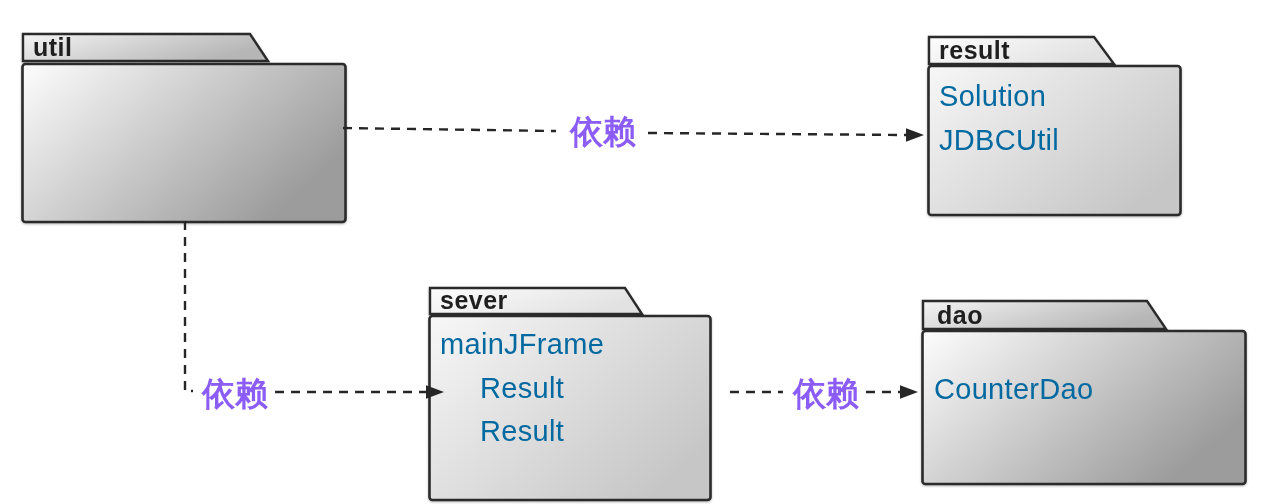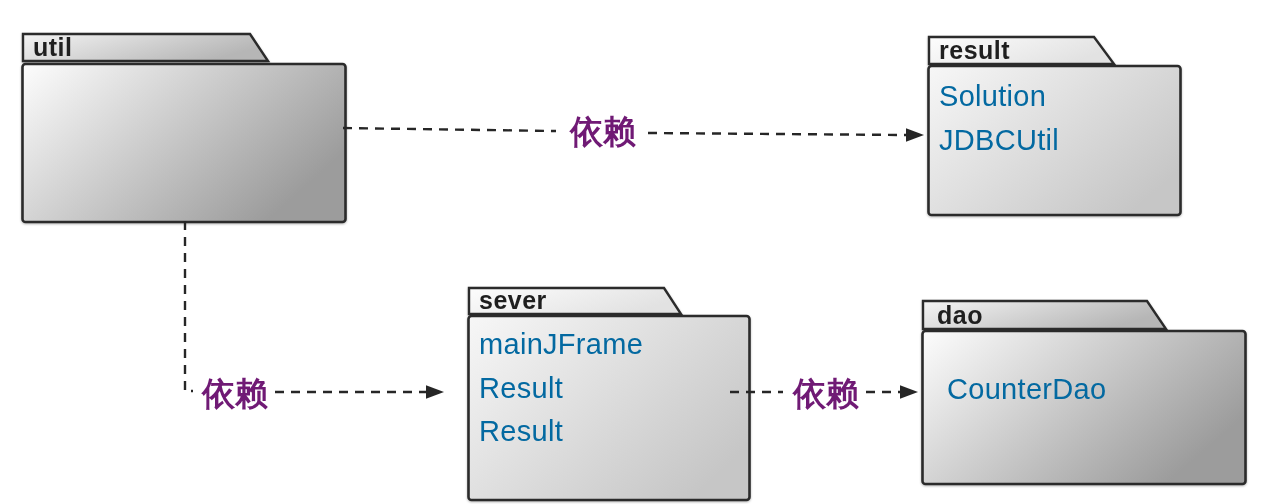--- a/index.html
+++ b/index.html
@@ -12,25 +12,25 @@
   .pkg svg.shape{position:absolute;left:0;top:0;filter:drop-shadow(0 1px 1px rgba(0,0,0,0.28));}
   .tab-label{
     position:absolute;font-weight:bold;font-size:25px;color:#1f1f1f;
     white-space:nowrap;letter-spacing:0.5px;
   }
   .classes{position:absolute;}
   .cls{
     font-size:29px;color:#0369a1;white-space:nowrap;letter-spacing:0.3px;
   }
   .lh43 .cls{line-height:43px;}
-  .lh435 .cls{line-height:43.5px;}
+  .lh435 .cls{line-height:43.5px;text-align:center;}
   .lh44 .cls{line-height:44px;}
   #edges{position:absolute;left:0;top:0;pointer-events:none;}
   .edge-label{
-    position:absolute;font-weight:bold;font-size:33px;color:#701a75;
+    position:absolute;font-weight:bold;font-size:33px;color:#8b5cf6;
     background:#ffffff;text-align:center;white-space:nowrap;line-height:40px;
     padding:0 1px;
   }
 </style>
 </head>
 <body>
 
 <div id="canvas">
 
   <svg width="0" height="0" style="position:absolute" aria-hidden="true">
@@ -67,40 +67,40 @@
       <path d="M3,3 L168,3 L188,30 L3,30 Z" fill="url(#tabSoft)" stroke="#2b2b2b" stroke-width="2.4"></path>
       <rect x="2.5" y="32" width="252" height="149" rx="3" fill="url(#bodySoft)" stroke="#2b2b2b" stroke-width="2.6"></rect>
     </svg>
     <div class="tab-label" style="left:13px;top:2px;">result</div>
     <div class="classes lh44" style="left:13px;top:40px;">
       <div class="cls">Solution</div>
       <div class="cls">JDBCUtil</div>
     </div>
   </div>
 
-  <div class="pkg" style="left:466px;top:285px;width:290px;height:219px;">
+  <div class="pkg" style="left:427px;top:285px;width:290px;height:219px;">
     <svg class="shape" width="290" height="219" viewBox="0 0 290 219">
       <path d="M3,3 L198,3 L215,29 L3,29 Z" fill="url(#tabSoft)" stroke="#2b2b2b" stroke-width="2.4"></path>
       <rect x="2.5" y="31" width="281" height="184" rx="3" fill="url(#bodySoft)" stroke="#2b2b2b" stroke-width="2.6"></rect>
     </svg>
     <div class="tab-label" style="left:13px;top:1px;">sever</div>
     <div class="classes lh435" style="left:13px;top:38px;">
       <div class="cls">mainJFrame</div>
       <div class="cls">Result</div>
       <div class="cls">Result</div>
     </div>
   </div>
 
   <div class="pkg" style="left:920px;top:298px;width:330px;height:192px;">
     <svg class="shape" width="330" height="192" viewBox="0 0 330 192">
       <path d="M3,3 L227,3 L246,31 L3,31 Z" fill="url(#tabStrong)" stroke="#2b2b2b" stroke-width="2.4"></path>
       <rect x="2.5" y="33" width="323" height="153" rx="3" fill="url(#bodyStrong)" stroke="#2b2b2b" stroke-width="2.6"></rect>
     </svg>
     <div class="tab-label" style="left:17px;top:3px;">dao</div>
-    <div class="classes lh43" style="left:14px;top:70px;margin-left:13px;">
+    <div class="classes lh43" style="left:14px;top:70px;">
       <div class="cls">CounterDao</div>
     </div>
   </div>
 
   <svg id="edges" width="1280" height="504" viewBox="0 0 1280 504">
     <g stroke="#262626" stroke-width="2.4" fill="none" stroke-dasharray="9 7">
       <path d="M343,128 L556,131"></path>
       <path d="M648,133 L906,135"></path>
       <polygon points="924,135 906,128.2 906,141.8" fill="#262626" stroke="none"></polygon>
     </g>

